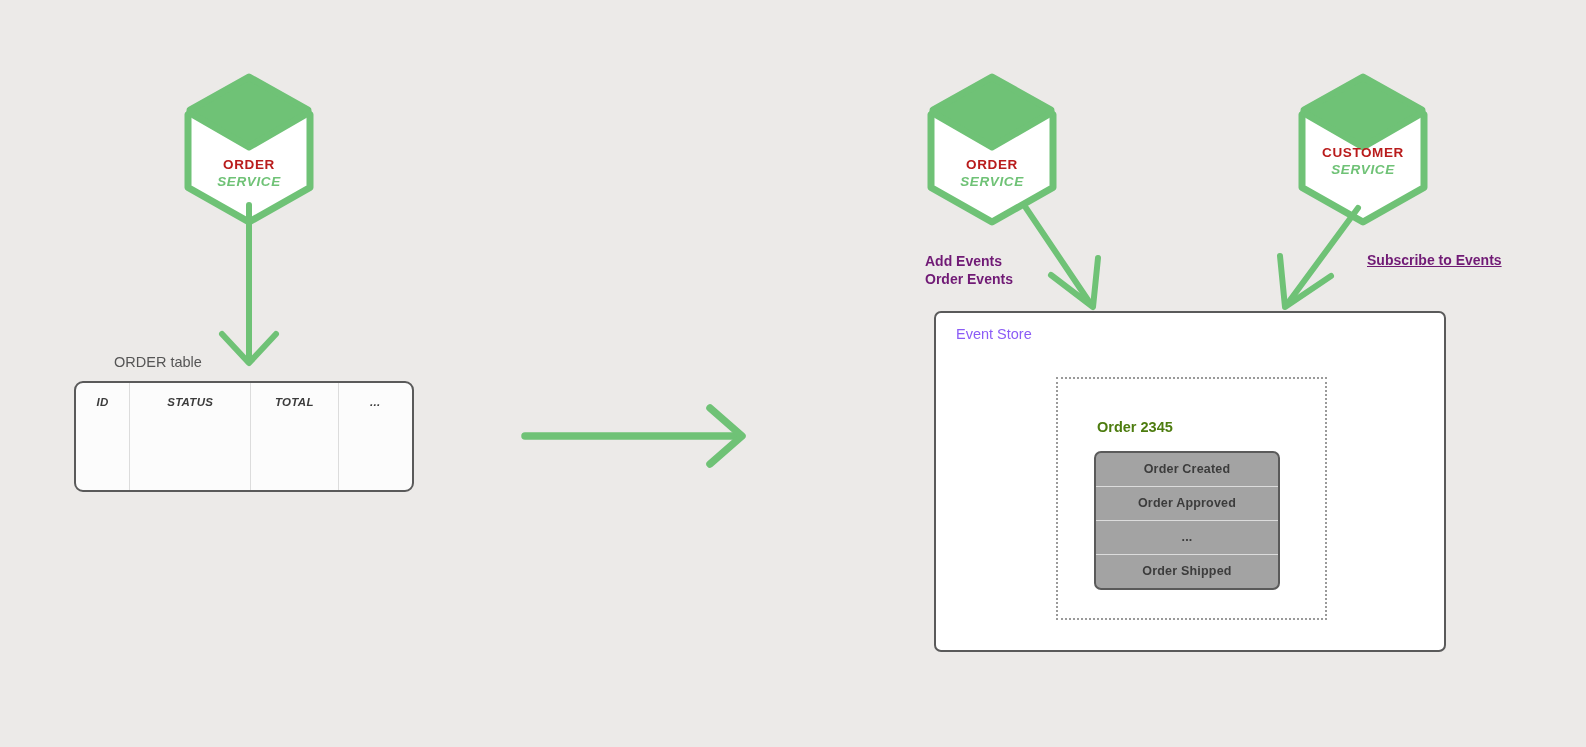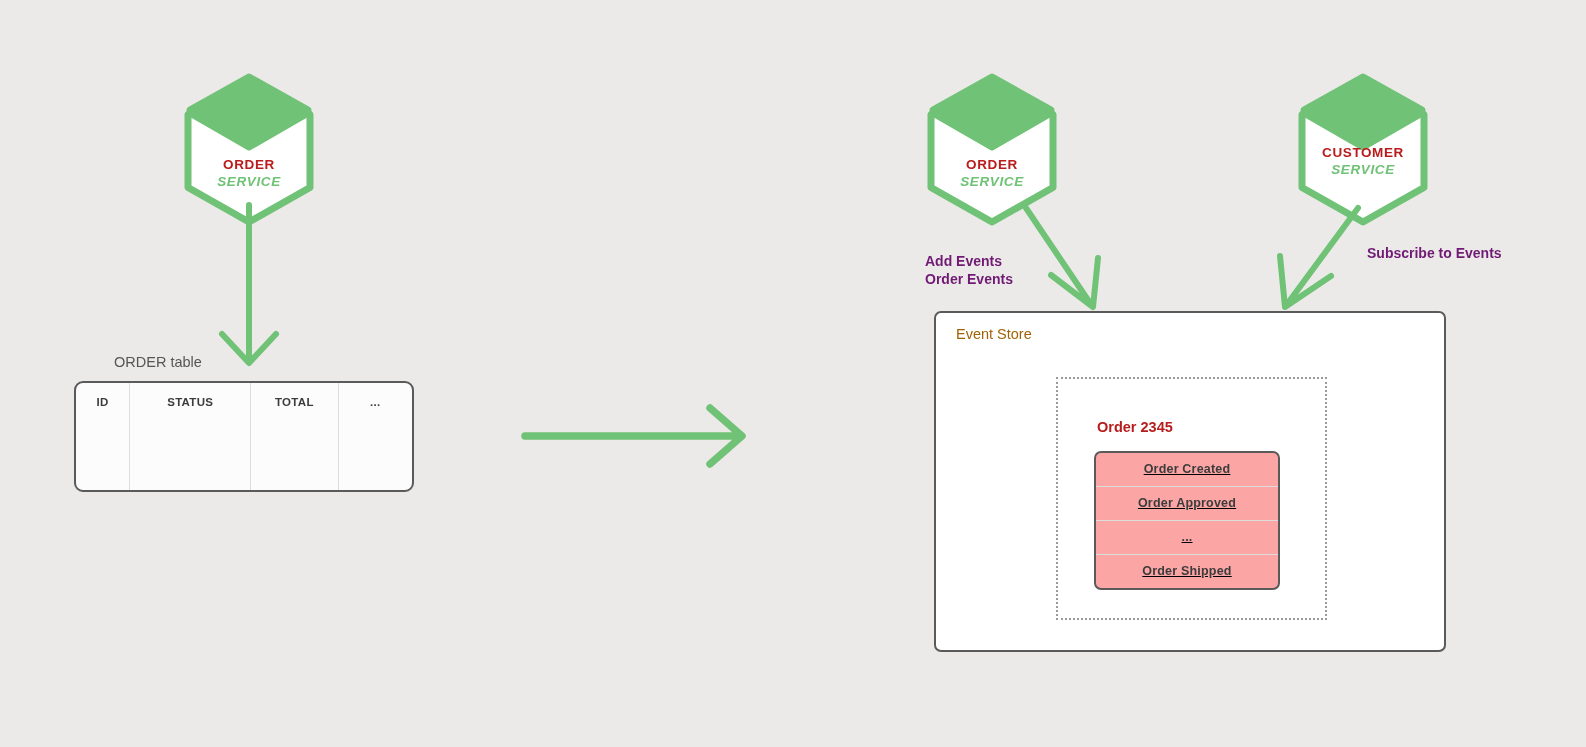--- a/index.html
+++ b/index.html
@@ -112,20 +112,21 @@
   #order-table th, #order-table td {
     border-right: 1px solid #DCDCDC;
     border-bottom: 1px solid #DCDCDC;
     text-align: center;
     color: #3C3C3C;
     font-size: 11.5px;
     font-weight: bold;
     letter-spacing: 0.3px;
     height: 37px;
     padding: 0;
+    font-style: italic;
   }
   #order-table th:last-child, #order-table td:last-child {
     border-right: none;
   }
   #order-table tr:last-child th,
   #order-table tr:last-child td {
     border-bottom: none;
   }
   #order-table col.c1 { width: 16%; }
   #order-table col.c2 { width: 36%; }
@@ -142,50 +143,49 @@
     border: 2.5px solid #5A5A5A;
     border-radius: 7px;
     background: #FFFFFF;
     box-sizing: border-box;
   }
   #event-store-title {
     position: absolute;
     left: 20px;
     top: 13px;
     font-size: 14.5px;
-    color: #a16207;
+    color: #8b5cf6;
   }
   #aggregate-box {
     position: absolute;
     left: 120px;
     top: 64px;
     width: 271px;
     height: 243px;
     border: 2px dotted #9A9A9A;
     box-sizing: border-box;
   }
   #aggregate-title {
     position: absolute;
     left: 39px;
     top: 40px;
     font-size: 14.5px;
     font-weight: bold;
-    color: #b91c1c;
+    color: #4d7c0f;
   }
   #event-list {
     position: absolute;
     left: 36px;
     top: 72px;
     width: 186px;
     border: 2.5px solid #5A5A5A;
     border-radius: 7px;
-    background: #fca5a5;
+    background: #a3a3a3;
     box-sizing: border-box;
     overflow: hidden;
-    text-decoration: underline;
   }
   .event-row {
     height: 33px;
     line-height: 33px;
     text-align: center;
     font-size: 12.5px;
     font-weight: bold;
     color: #3C3C3C;
     border-bottom: 1px solid #DCDCDC;
     letter-spacing: 0.2px;
@@ -278,21 +278,21 @@
 
   <svg class="arrow-svg" style="left:1258px; top:200px; width:110px; height:115px;">
     <path class="arrow-stroke" d="M 100,8 L 30,103"></path>
     <path class="arrow-stroke" d="M 22,56 L 27,107 L 73,76"></path>
   </svg>
 
   <div class="bold-label" style="left:925px; top:252px;">
     <div>Add Events</div>
     <div>Order Events</div>
   </div>
-  <div class="bold-label" style="left:1367px; top:244px;">Subscribe to Events</div>
+  <div class="bold-label" style="left:1367px; top:251px;text-decoration:underline;">Subscribe to Events</div>
 
   <div id="event-store">
     <div id="event-store-title">Event Store</div>
 
     <div id="aggregate-box">
       <div id="aggregate-title">Order 2345</div>
 
       <div id="event-list">
         <div class="event-row">Order Created</div>
         <div class="event-row">Order Approved</div>

